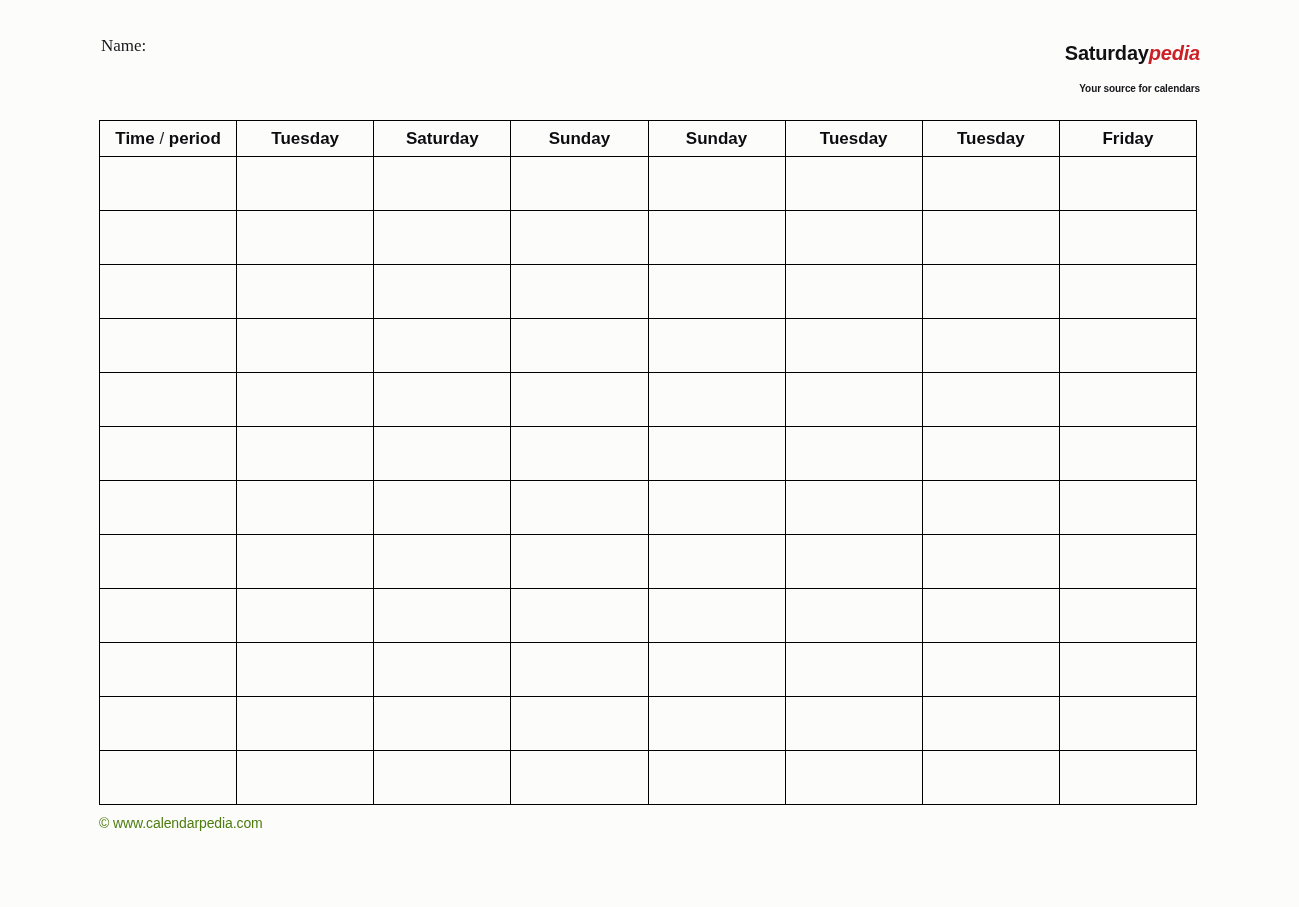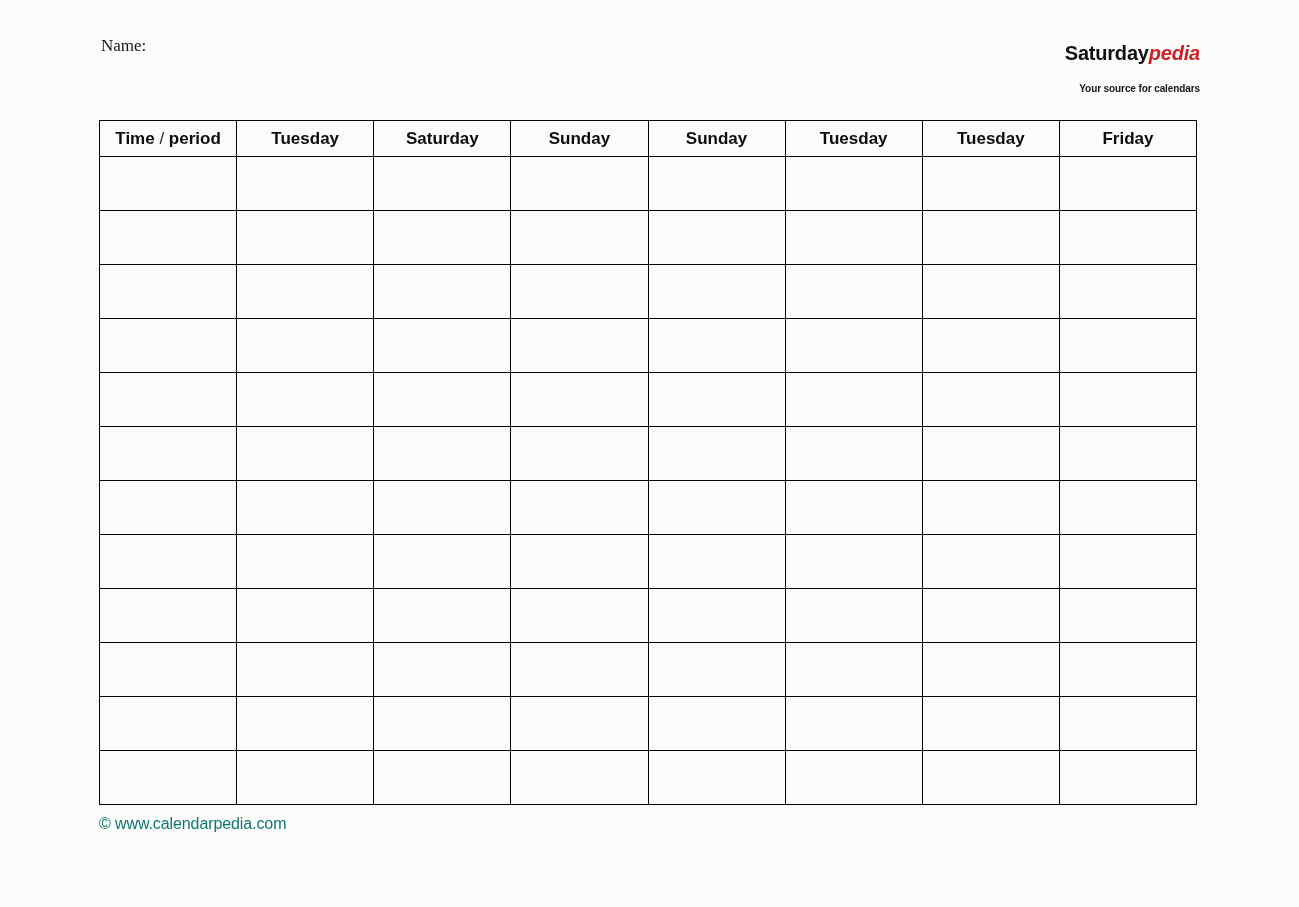--- a/index.html
+++ b/index.html
@@ -132,22 +132,22 @@
   table.schedule td.slot {
     height: 53px;
     background: transparent;
   }
 
   
   .doc-footer {
     position: absolute;
     left: 99px;
     top: 815px;
-    font-size: 16px;
-    color: #0f766e;
+    font-size: 14px;
+    color: #4d7c0f;
     letter-spacing: -0.1px;
     white-space: nowrap;
   }
 </style>
 </head>
 <body>
 
 <div class="page">
 
   <div class="doc-header">

